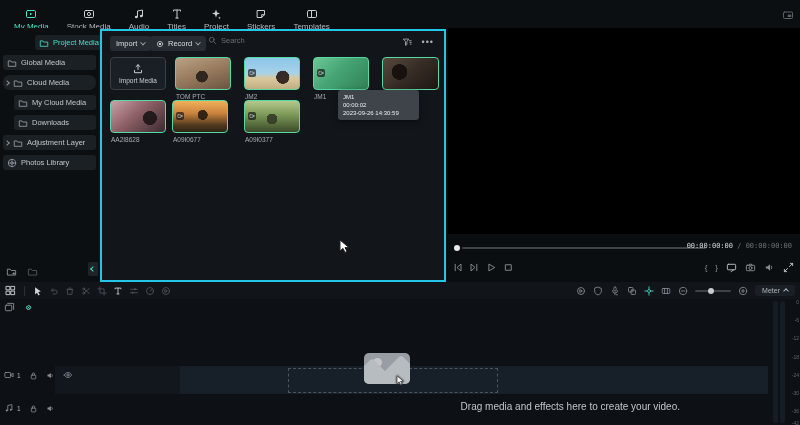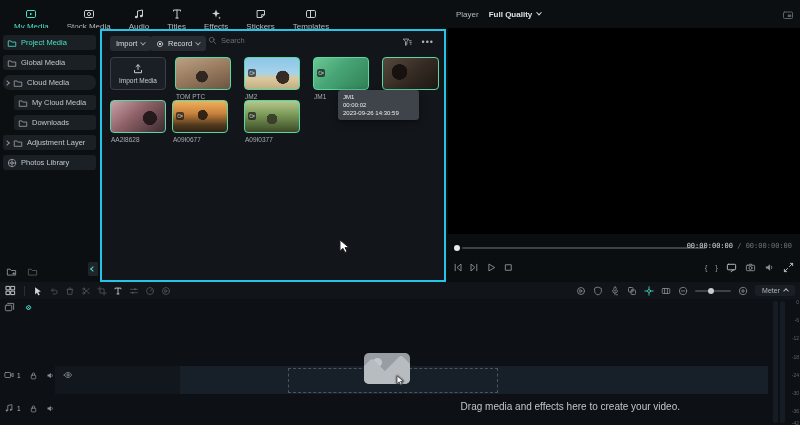--- a/index.html
+++ b/index.html
@@ -24,21 +24,21 @@
   .chv{display:inline-block;width:4px;height:4px;border-right:1px solid currentColor;border-bottom:1px solid currentColor;}
   .chv.down{transform:rotate(45deg) translate(-1px,-1px);}
   .chv.up{transform:rotate(-135deg);}
   .chv.left{transform:rotate(135deg);}
 
   
   .sidebar{position:absolute;left:0;top:28px;width:100px;height:254px;background:#0c0f12;}
   .side-item{position:absolute;left:3px;width:93px;height:15px;border-radius:3px;background:#1b2025;
              display:flex;align-items:center;gap:4px;padding:0 4px;font-size:7.5px;color:#c2c7cb;cursor:pointer;white-space:nowrap;}
   .side-item .fic{color:#9aa0a6;flex:0 0 auto;}
-  .side-item.active{color:#49e0c4;}
+  .side-item.active{color:#49e0c4;margin-left:32px;}
   .side-item.active .fic{color:#49e0c4;}
   .side-item.indent{left:14px;width:82px;}
   .side-item .exp{color:#8a9097;margin-left:-2px;}
   .side-bottom{position:absolute;left:6px;top:238px;display:flex;gap:10px;color:#8a9097;}
   .side-collapse{position:absolute;left:88px;top:234px;width:10px;height:14px;background:#1e242a;border-radius:2px 0 0 2px;
                  display:flex;align-items:center;justify-content:center;color:#49e0c4;cursor:pointer;}
 
   
   .media-panel{position:absolute;left:100px;top:29px;width:346px;height:253px;background:#12161b;
                border:2px solid #23c5e8;}
@@ -155,47 +155,40 @@
           </span>
         <span class="tlabel">Titles</span>
       </div>
       <div class="tab">
         <span class="ticon">
             <svg class="ic" width="12" height="12" viewBox="0 0 12 12">
               <path d="M6 1.5L7.1 4.4 10 5.5 7.1 6.6 6 9.5 4.9 6.6 2 5.5 4.9 4.4z" fill="currentColor" stroke="none"></path>
               <path d="M9.5 8.5l.4 1 1 .4-1 .4-.4 1-.4-1-1-.4 1-.4z" fill="currentColor" stroke="none"></path>
             </svg>
           </span>
-        <span class="tlabel">Effects</span>
+        <span class="tlabel">Project</span>
       </div>
       <div class="tab">
         <span class="ticon">
             <svg class="ic" width="12" height="12" viewBox="0 0 12 12">
               <path d="M2.5 2.5h7v4.2L6.7 9.5H2.5z"></path>
               <path d="M9.5 6.7H6.7v2.8"></path>
             </svg>
           </span>
         <span class="tlabel">Stickers</span>
       </div>
       <div class="tab">
         <span class="ticon">
             <svg class="ic" width="12" height="12" viewBox="0 0 12 12">
               <rect x="1.5" y="2.5" width="9" height="7" rx="1.2"></rect>
               <path d="M5.5 2.5v7"></path>
             </svg>
           </span>
         <span class="tlabel">Templates</span>
       </div>
-    </div>
-    <div class="playerbar">
-      <span class="plabel">Player</span>
-      <span class="quality">
-        <span>Full Quality</span>
-        <span class="chv down"></span>
-      </span>
     </div>
     <span class="pip-btn">
         <svg class="ic" width="12" height="12" viewBox="0 0 12 12">
           <rect x="1.5" y="3" width="9" height="6.5" rx="1"></rect>
           <rect x="5.8" y="5.6" width="3.4" height="2.4" fill="currentColor" stroke="none"></rect>
         </svg>
       </span>
   </div>
 
   <div class="sidebar">

